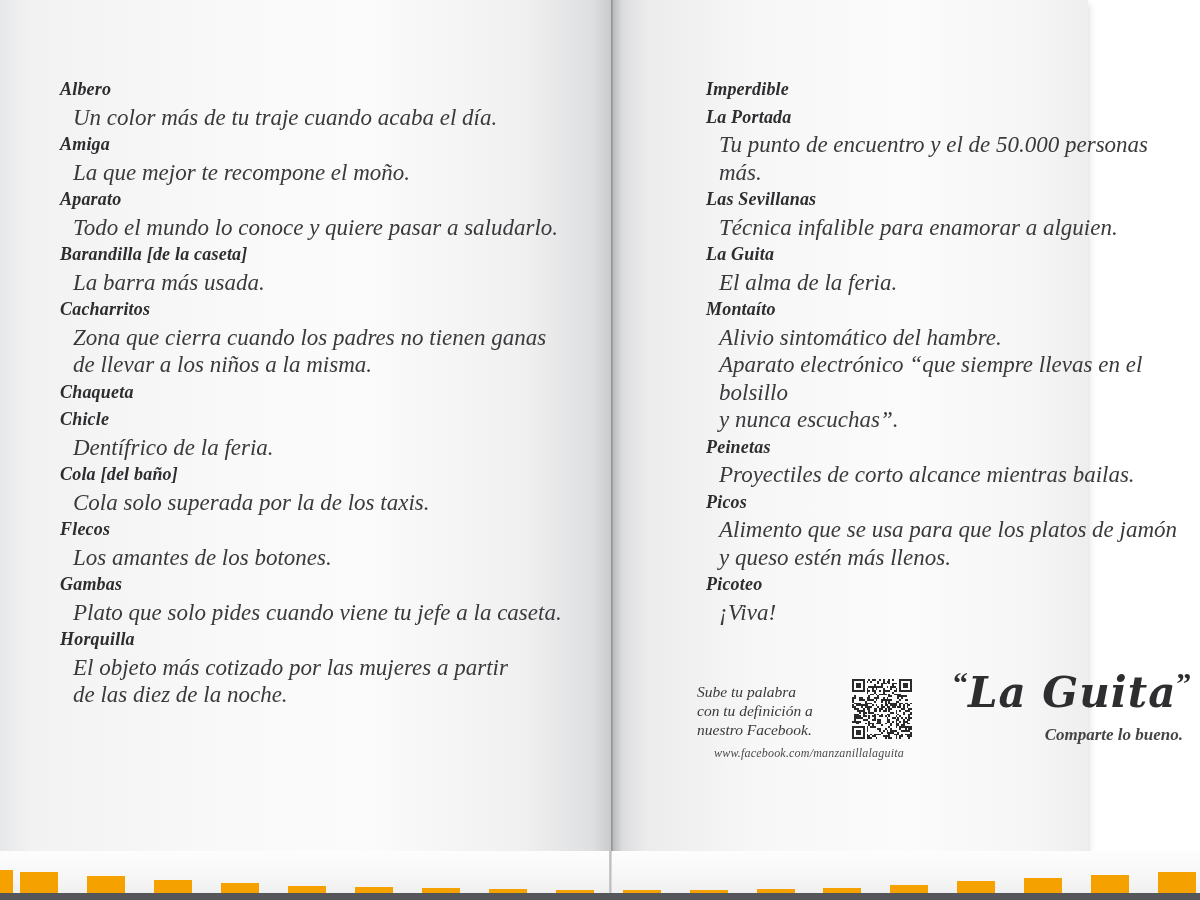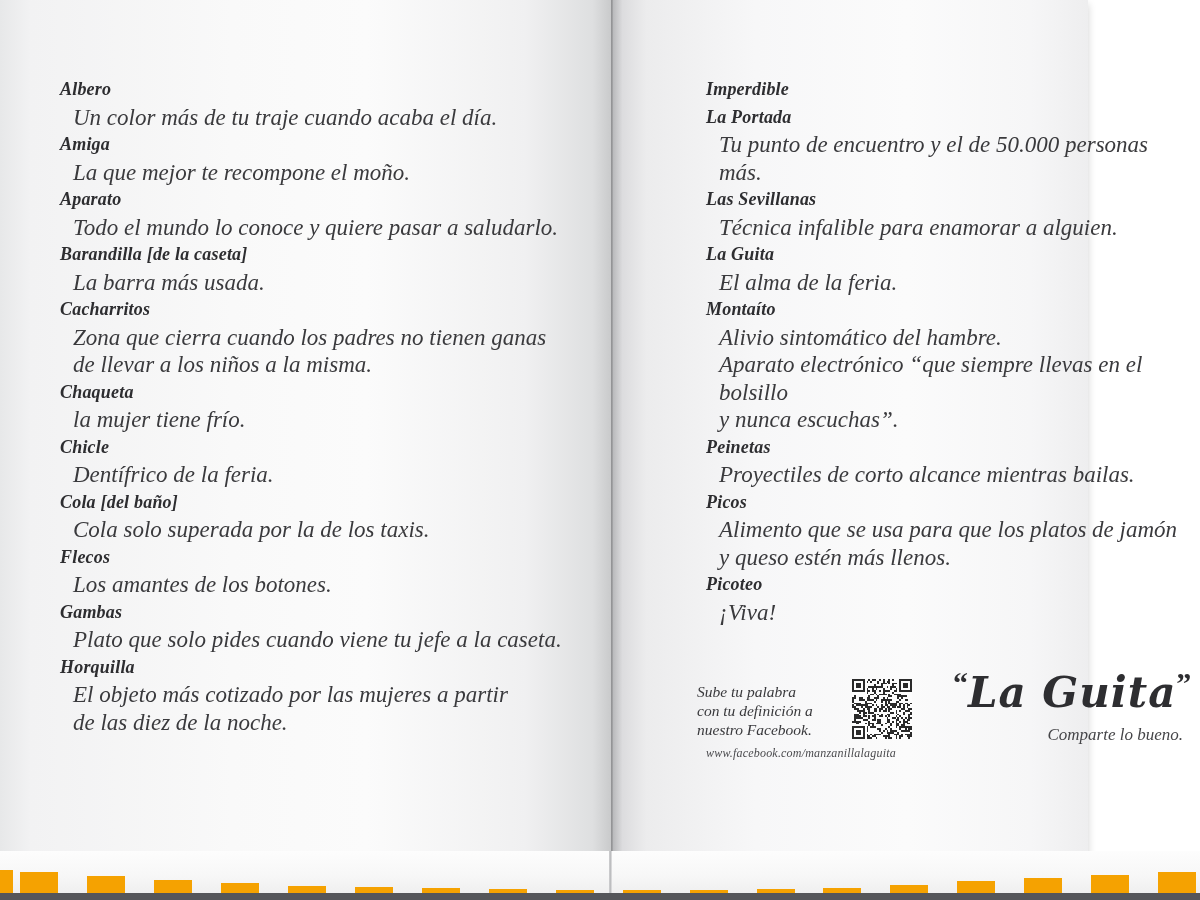--- a/index.html
+++ b/index.html
@@ -32,30 +32,30 @@
   .entries{position:absolute;top:76px;line-height:27.5px;font-style:italic;}
   .page-left  .entries{left:60px;width:520px;}
   .page-right .entries{left:93px;width:480px;}
   .entry-term{font-weight:700;font-size:18px;color:#2d2d30;letter-spacing:.2px;}
   .entry-def{font-size:23px;color:#3a3a3d;padding-left:13px;}
 
   
   .footer{position:absolute;left:0;top:0;width:100%;height:100%;pointer-events:none;}
   .cta{position:absolute;left:84px;top:682px;width:142px;text-align:left;
        font-style:italic;font-size:15.5px;line-height:19px;color:#39393c;}
-  .fb-url{position:absolute;left:76px;top:746px;width:224px;text-align:center;
+  .fb-url{position:absolute;left:84px;top:746px;width:224px;text-align:center;
        font-style:italic;font-size:12px;color:#4a4a4d;letter-spacing:.2px;white-space:nowrap;}
   .qr{position:absolute;left:239px;top:679px;width:60px;height:60px;}
 
   .brand{position:absolute;left:340px;top:668px;width:230px;text-align:right;
          color:#2e2e31;white-space:nowrap;}
   .brand .bq{font-size:30px;font-weight:700;position:relative;top:-14px;font-style:normal;}
   .brand .bname{font-size:42px;font-style:italic;font-weight:700;letter-spacing:1px;
          font-family:"DejaVu Serif","Liberation Serif",serif;}
-  .brand .tagline{margin-top:8px;font-size:17px;font-style:italic;color:#454548;}
+  .brand .tagline{margin-top:8px;font-size:17px;font-style:italic;color:#454548;font-weight:bold;}
 
   
   .under{position:absolute;left:0;bottom:7px;height:42px;
          background:linear-gradient(to bottom,#fdfdfd 0%,#f7f7f7 60%,#efefef 100%);width:1200px;}
   .under-spine{position:absolute;left:609px;top:0;width:3px;height:100%;
          background:linear-gradient(to right,#cfcfd1,#bdbec0,#e5e5e6);}
   .dash{position:absolute;bottom:0;width:38px;background:#f5a201;}
   .bottombar{position:absolute;left:0;bottom:0;width:1200px;height:7px;background:#55565a;}
 </style>
 </head>
@@ -72,21 +72,20 @@
           <div class="entry-term">Amiga</div>
           <div class="entry-def">La que mejor te recompone el moño.</div>
           <div class="entry-term">Aparato</div>
           <div class="entry-def">Todo el mundo lo conoce y quiere pasar a saludarlo.</div>
           <div class="entry-term">Barandilla [de la caseta]</div>
           <div class="entry-def">La barra más usada.</div>
           <div class="entry-term">Cacharritos</div>
           <div class="entry-def">Zona que cierra cuando los padres no tienen ganas</div>
           <div class="entry-def">de llevar a los niños a la misma.</div>
           <div class="entry-term">Chaqueta</div>
-          <div class="entry-def">la mujer tiene frío.</div>
           <div class="entry-term">Chicle</div>
           <div class="entry-def">Dentífrico de la feria.</div>
           <div class="entry-term">Cola [del baño]</div>
           <div class="entry-def">Cola solo superada por la de los taxis.</div>
           <div class="entry-term">Flecos</div>
           <div class="entry-def">Los amantes de los botones.</div>
           <div class="entry-term">Gambas</div>
           <div class="entry-def">Plato que solo pides cuando viene tu jefe a la caseta.</div>
           <div class="entry-term">Horquilla</div>
           <div class="entry-def">El objeto más cotizado por las mujeres a partir</div>

